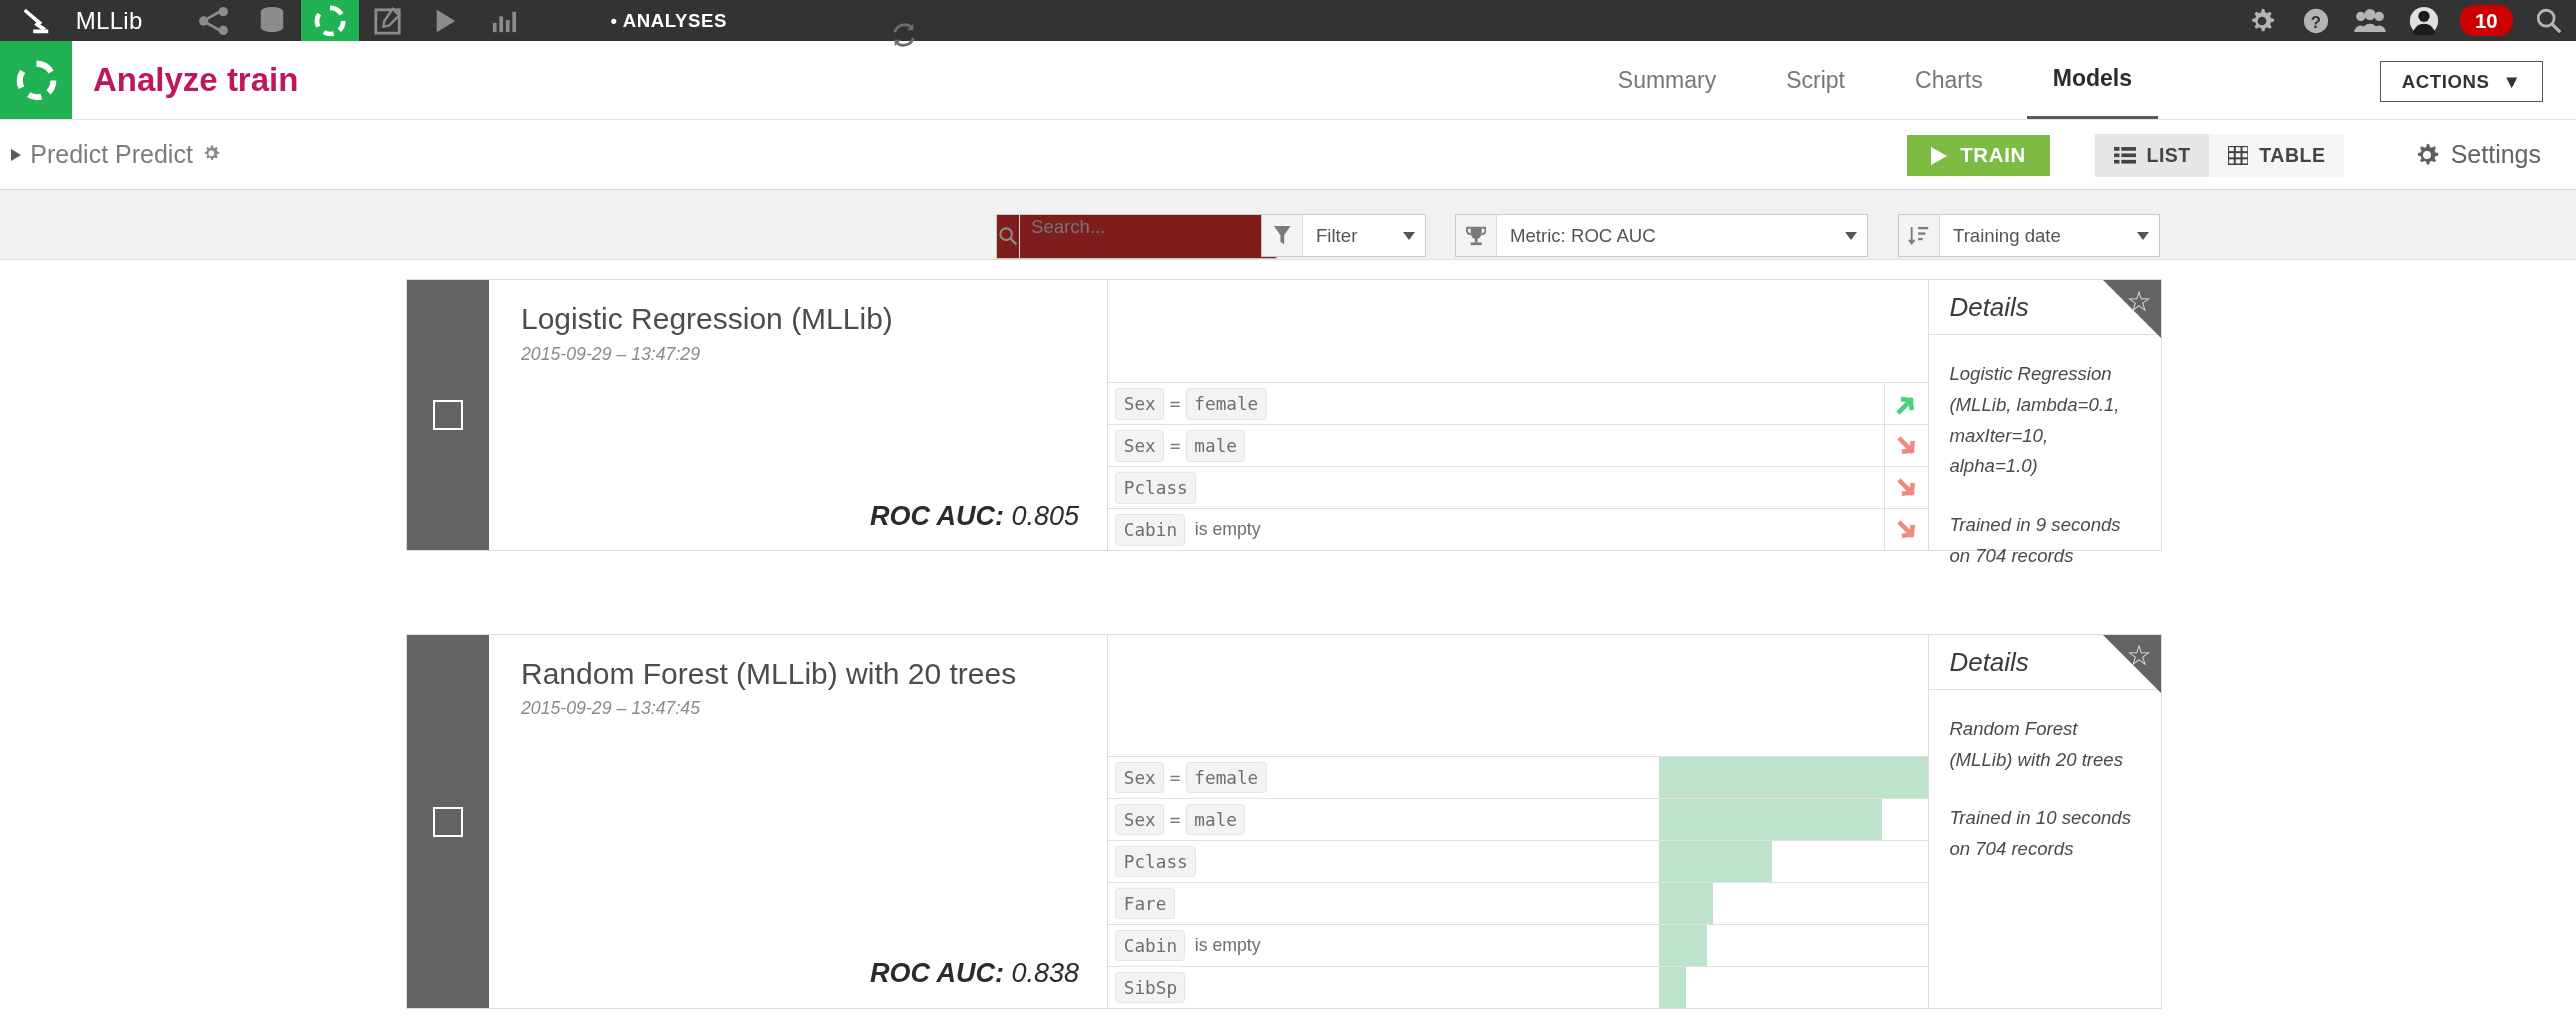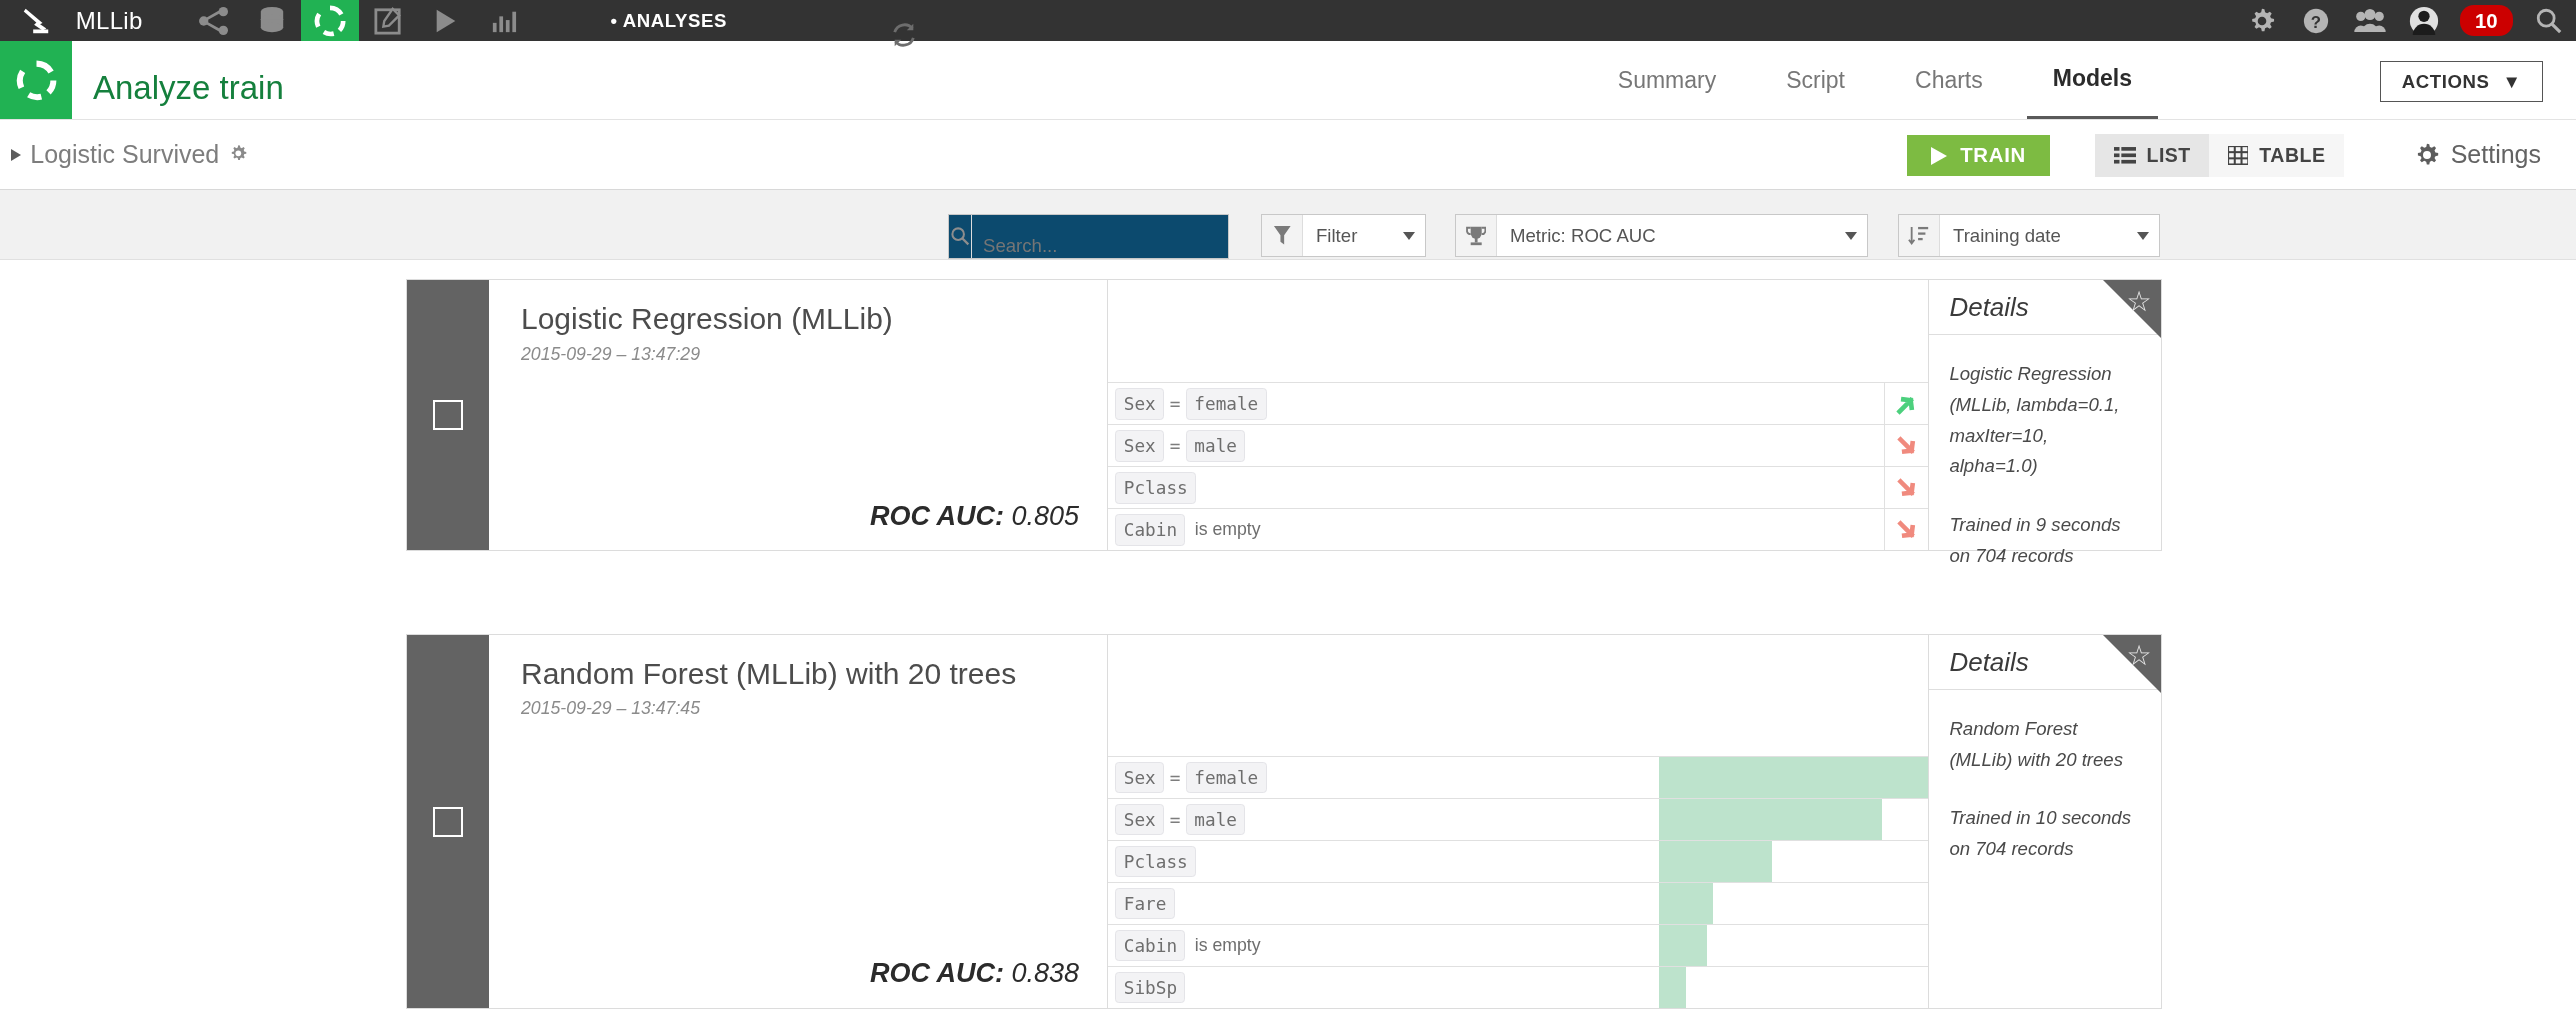--- a/index.html
+++ b/index.html
@@ -58,23 +58,23 @@
     width: 2576px; height: 78px;
     background: #ffffff;
     border-bottom: 0.9px solid #e3e3e3;
   }
   .header-badge {
     position: absolute; left: 0; top: 0;
     width: 72px; height: 78px; background: #21b253;
     display: flex; align-items: center; justify-content: center;
   }
   .header-title {
-    position: absolute; left: 93px; top: 8px; height: 78px;
+    position: absolute; left: 93px; top: 0; height: 78px;
     display: flex; align-items: center;
-    font-size: 33px; color: #15803d; font-weight: 400;
+    font-size: 33px; color: #be185d; font-weight: 700;
   }
   .header-tabs {
     position: absolute; right: 418px; top: 0; height: 78px;
     display: flex; align-items: center; gap: 18px;
   }
   .htab {
     font-size: 23px; color: #777777;
     padding: 0 26px; height: 78px;
     display: flex; align-items: center;
     box-sizing: border-box;
@@ -152,24 +152,24 @@
     background: #f1f1f1;
     border-bottom: 0.9px solid #e0e0e0;
     display: flex; align-items: center;
   }
   .refresh-btn {
     position: absolute; left: 887px; top: 18.6px;
     width: 33px; height: 33px; cursor: pointer;
     display: flex; align-items: center; justify-content: center;
   }
   .search-wrap {
-    position: absolute; left: 948px; top: 214px;
+    position: absolute; left: 996px; top: 214px;
     width: 279px; height: 43px;
-    background: #0c4a6e; border: 0.9px solid #c8c8c8;
-    display: flex; align-items: flex-end;
+    background: #7f1d1d; border: 0.9px solid #c8c8c8;
+    display: flex; align-items: flex-start;
   }
   .search-ic {
     width: 41px; display: flex; align-items: center; justify-content: center;
     border-right: 0.9px solid #dddddd; height: 100%;
     box-sizing: border-box;
   }
   .search-input {
     border: none; outline: none; flex: 1;
     font-size: 18.6px; color: #999999; padding-left: 11px;
     font-family: "Liberation Sans", sans-serif;
@@ -440,21 +440,21 @@
 
   <div class="actions-btn">
     <span>ACTIONS</span>
     <span>▼</span>
   </div>
 </div>
 
 <div class="subheader">
   <div class="predict-crumb">
     <span class="caret-right"></span>
-    <span>Logistic Survived</span>
+    <span>Predict Predict</span>
     <span>
       <svg width="18.6" height="18.6" viewBox="0 0 30 30">
         <path d="M15 2 l2.6 .5 .7 3.2 2.3 1 2.8-1.7 2 2 -1.7 2.8 1 2.3 3.2 .7 0 2.8 -3.2 .7 -1 2.3 1.7 2.8 -2 2 -2.8-1.7 -2.3 1 -.7 3.2 -2.8 0 -.7-3.2 -2.3-1 -2.8 1.7 -2-2 1.7-2.8 -1-2.3 -3.2-.7 0-2.8 3.2-.7 1-2.3 -1.7-2.8 2-2 2.8 1.7 2.3-1 .7-3.2 z" fill="#8a8a8a"></path>
         <circle cx="15" cy="15" r="4.6" fill="#ffffff"></circle>
       </svg>
     </span>
   </div>
 
   <div class="train-btn">
     <span class="play-tri"></span>

